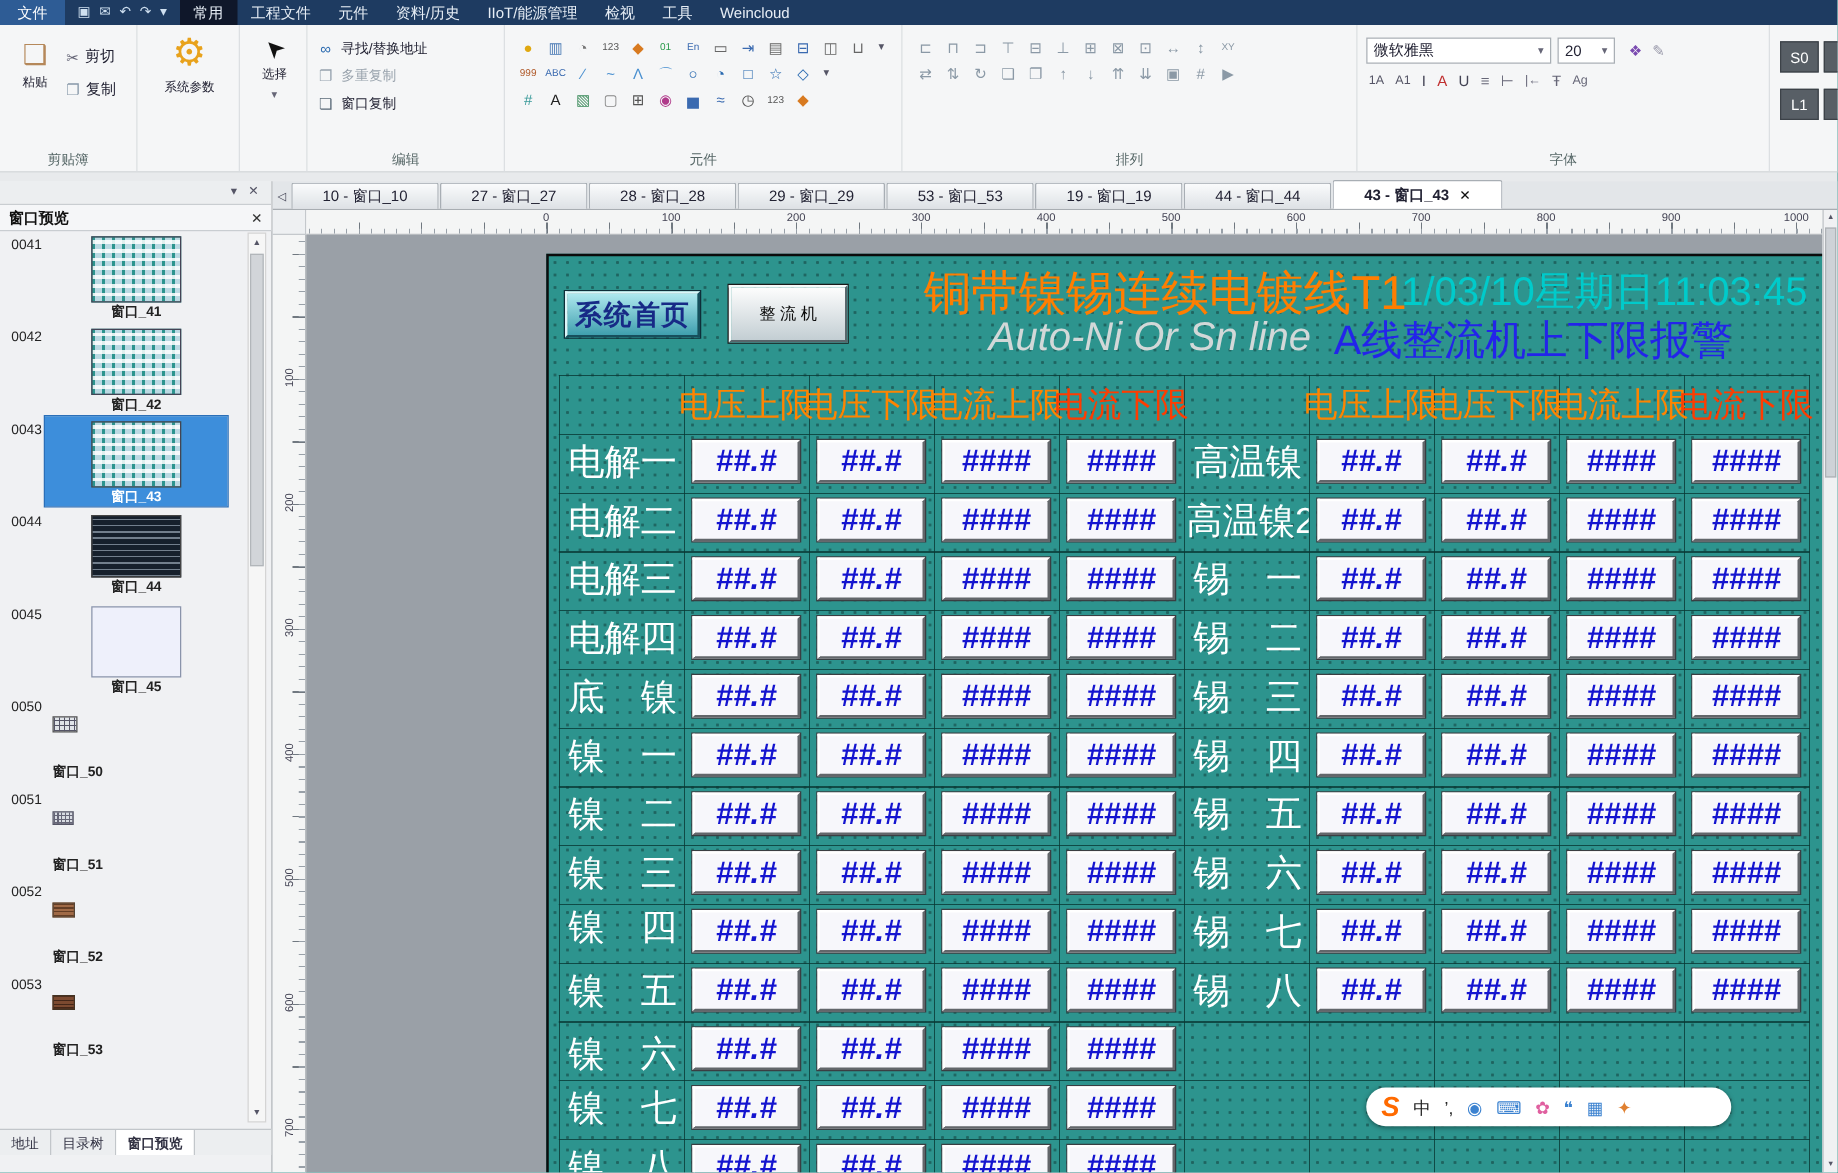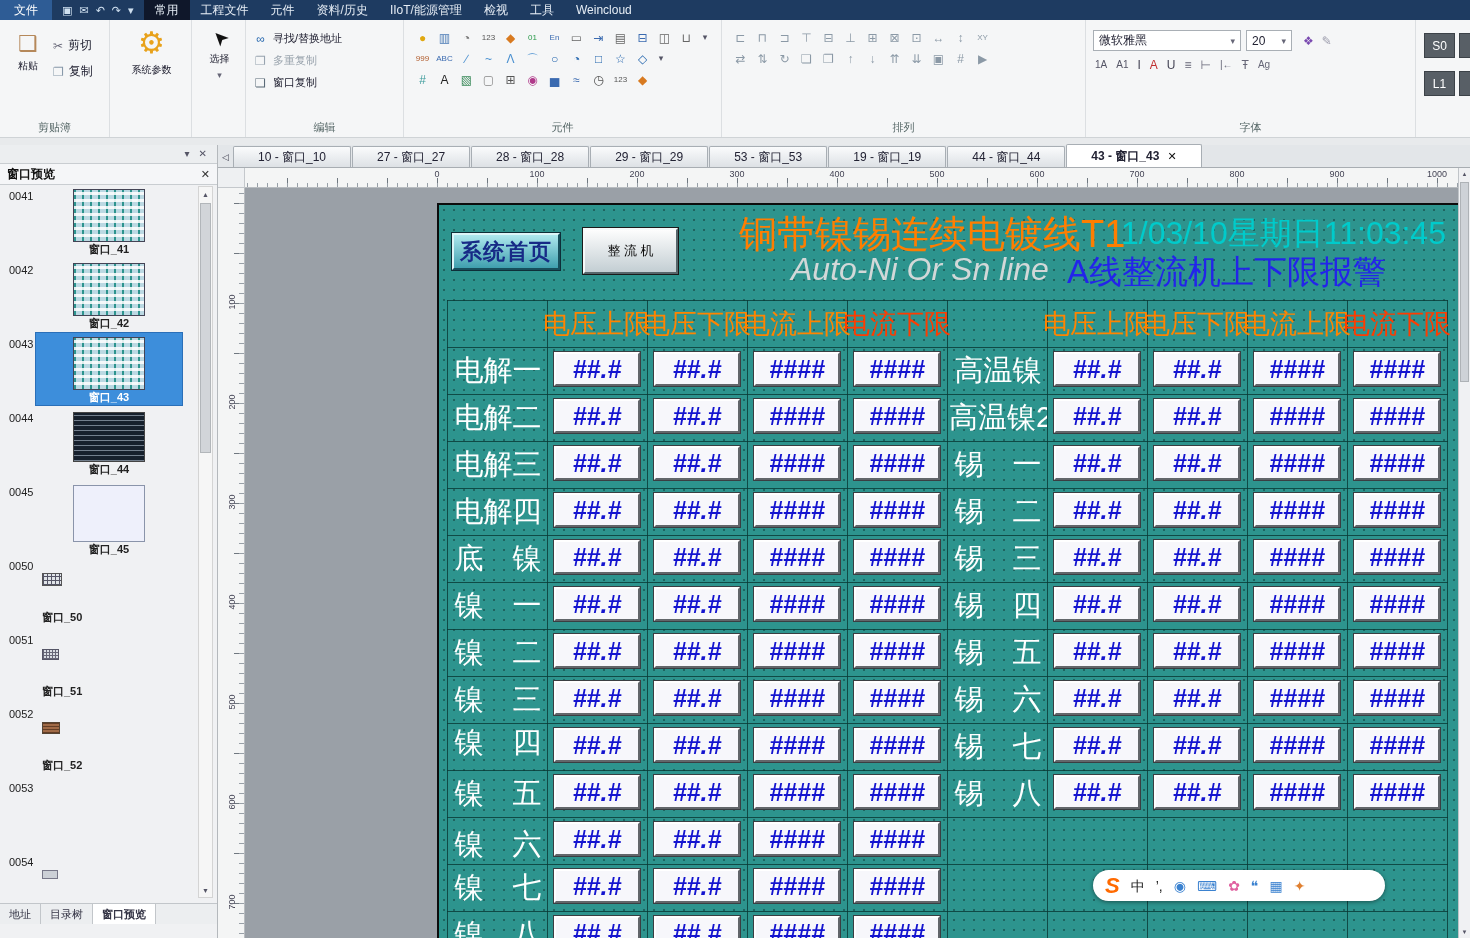--- a/index.html
+++ b/index.html
@@ -368,26 +368,23 @@
       </div>
       <div class="thumb-item">
         <div class="ti-num">0052</div>
         <div class="ti-content tiny">
           <div class="tt tt-tiny-brown"></div>
           <div class="ti-cap">窗口_52</div>
         </div>
       </div>
       <div class="thumb-item">
         <div class="ti-num">0053</div>
-      </div>
-      <div class="thumb-item">
-        <div class="ti-num">0054</div>
         <div class="ti-content tiny">
-          <div class="tt tt-tiny-cut"></div>
-          <div class="ti-cap"></div>
+          <div class="tt tt-tiny-brown2"></div>
+          <div class="ti-cap">窗口_53</div>
         </div>
       </div>
     </div>
   <div class="pscroll">
     <div class="ps-arrow">▲</div>
     <div class="ps-thumb"></div>
     <div class="ps-arrow down">▼</div>
   </div>
   <div class="ptabs" id="pTabs">
       <div class="ptab">地址</div>

